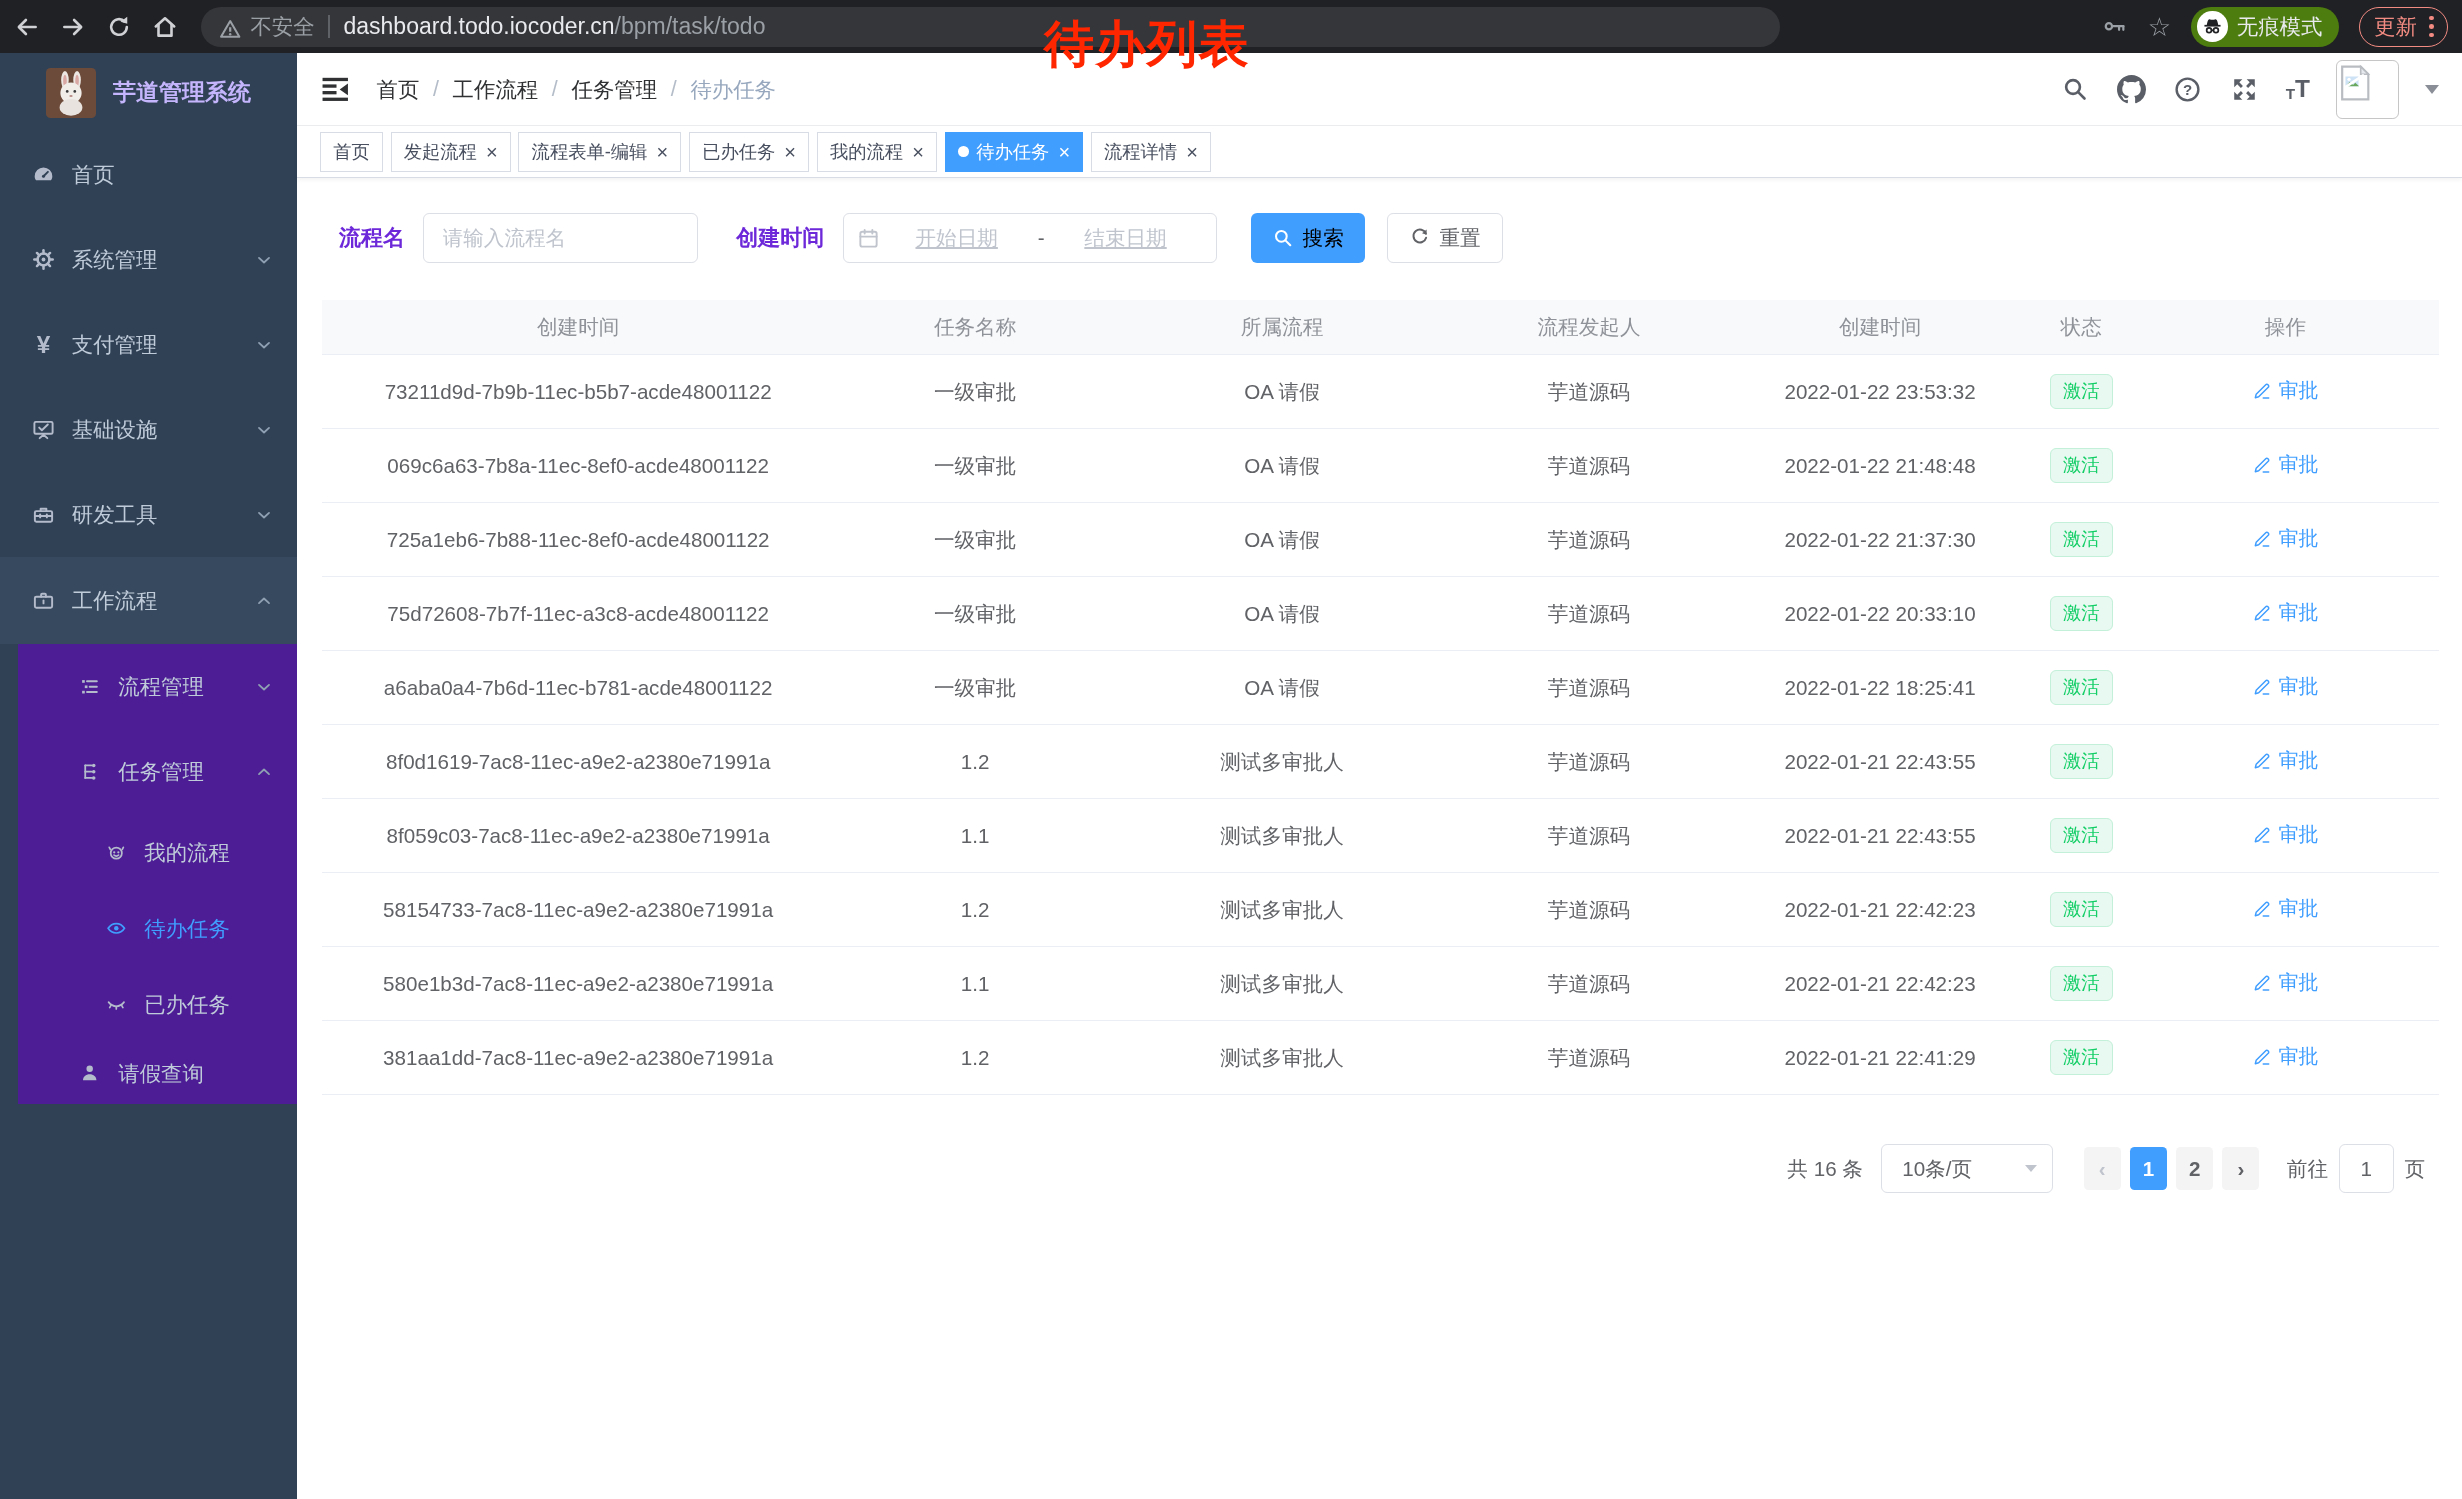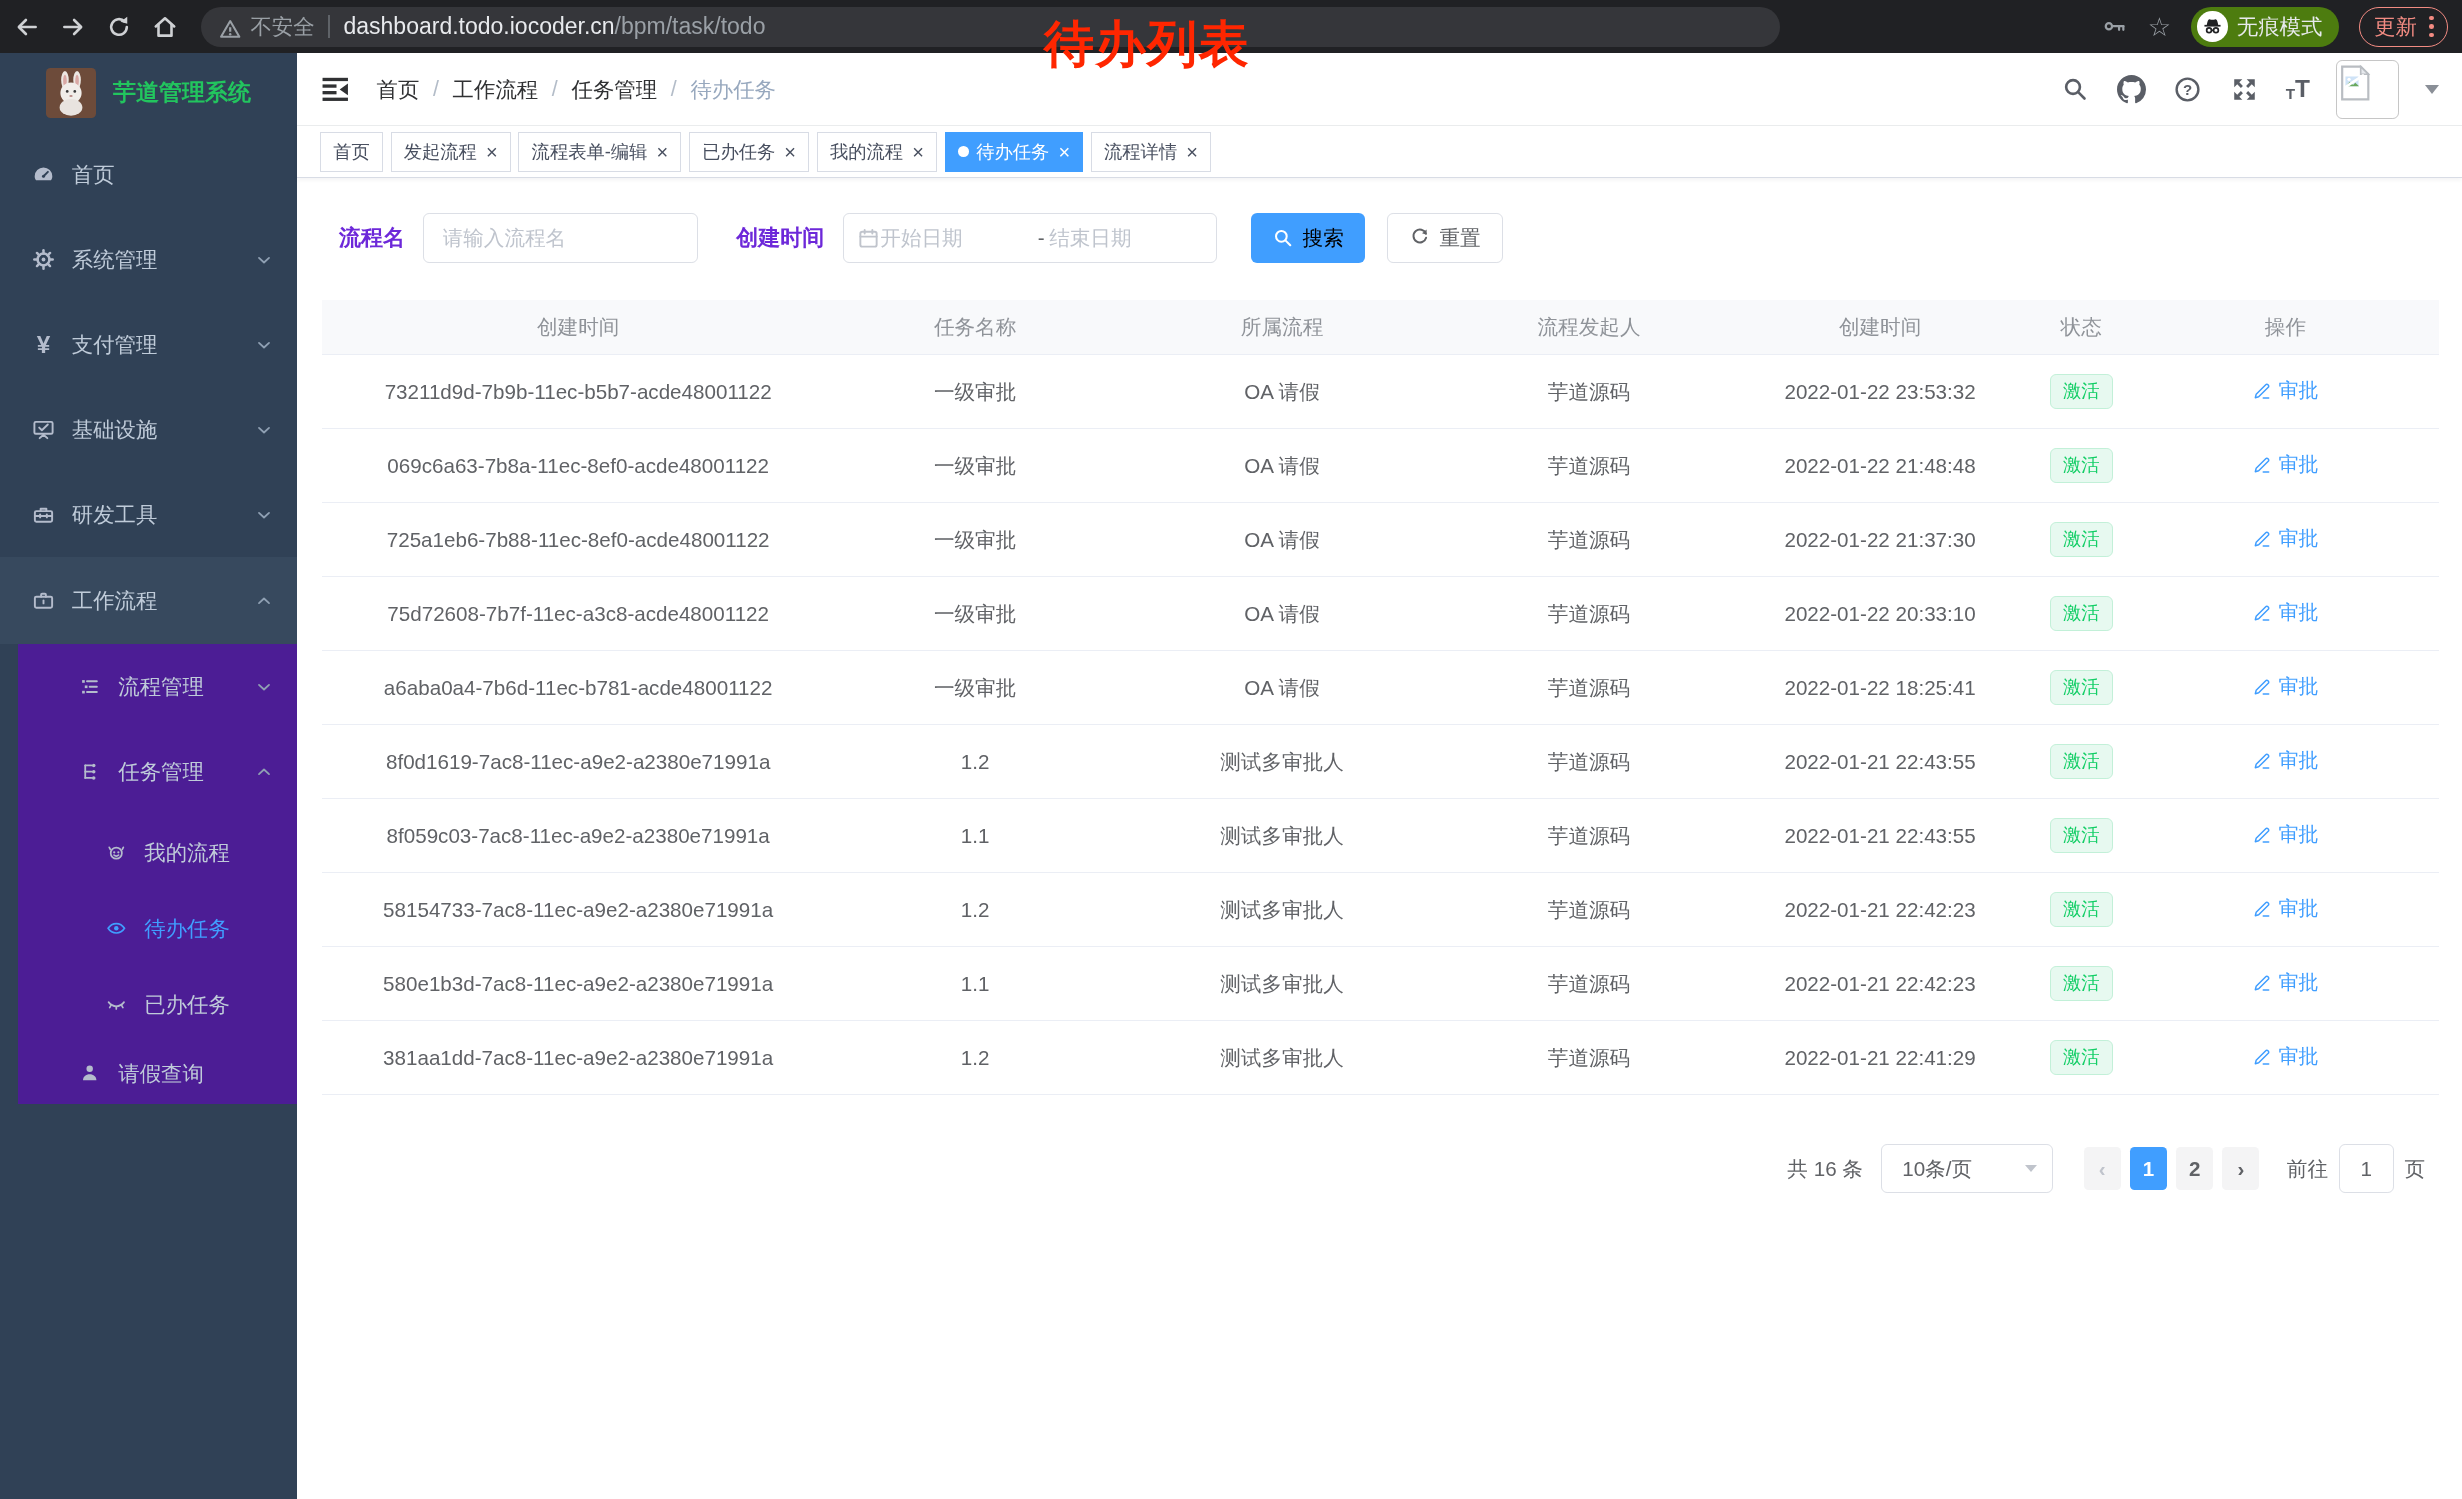--- a/index.html
+++ b/index.html
@@ -26,21 +26,21 @@
   .kebab { color:#f28b82; font-size:23px; letter-spacing:0; line-height:0.55; display:flex; flex-direction:column; gap:3.8px; }
   .kebab i { width:4.6px; height:4.6px; border-radius:50%; background:#f28b82; display:block; }
 
   
   .annotation { position:absolute; left:1044px; top:10.7px; font-size:50px; font-weight:600; color:#ff2600; z-index:50; letter-spacing:1.5px; white-space:nowrap; }
 
   
   .side { position:absolute; left:0; top:53px; width:297px; height:1446px; background:#304156; color:#bfcbd9; }
   .logo-row { height:79px; display:flex; align-items:center; gap:17px; padding-left:46px; }
   .logo-img { width:50px; height:50px; border-radius:4.6px; overflow:hidden; flex:0 0 auto; }
-  .app-title { color:#22c55e; font-size:23px; font-weight:700; white-space:nowrap; }
+  .app-title { color:#c4b5fd; font-size:23px; font-weight:700; white-space:nowrap; }
   .mi { display:flex; align-items:center; height:85px; padding-left:30.5px; position:relative; font-size:21.4px; cursor:pointer; }
   .mic { width:26px; display:flex; align-items:center; justify-content:center; color:#b4bccc; flex:0 0 auto; }
   .mit { margin-left:15.3px; white-space:nowrap; }
   .arr { position:absolute; right:23px; top:50%; transform:translateY(-50%); width:20px; height:20px; color:#8fa0b3; }
   .mi.title-open { height:87px; background:#37495e; }
   .submenu { background:#4c1d95;margin-left:18px; }
   .submenu .mi.l1 { height:85px; padding-left:59px; }
   .submenu .mi.l2 { height:76px; padding-left:85px; }
   .submenu .mi.short { height:62px; }
   .mi.active { color:#409eff; }
@@ -68,21 +68,21 @@
   .tag.active .dot { display:block; }
   .tag .x { font-size:20px; line-height:1; margin-left:1.5px; }
 
   
   .filters { display:flex; align-items:center; margin:35px 23px 0 42px; }
   .f-label { font-size:22px; font-weight:600; color:#6d28d9; margin-right:18.3px; white-space:nowrap; }
   .f-input { width:275px; height:50px; border:1.5px solid #dcdfe6; border-radius:6.1px; padding:0 18.3px; font-size:20.6px; color:#606266; outline:none; font-family:inherit; }
   .f-input::placeholder { color:#bfc4cd; }
   .gap-l { margin-left:38px; }
   .range { width:374px; height:50px; border:1.5px solid #dcdfe6; border-radius:6.1px; display:flex; align-items:center; padding:0 13.7px; color:#bfc4cd; font-size:20.6px; }
-  .range .ph { flex:1; white-space:nowrap; }
+  .range .ph { flex:1; text-align:center; white-space:nowrap;text-decoration:underline; }
   .range .rsep { color:#606266; padding:0 4.6px; }
   .range .cal { width:23px; height:23px; color:#c0c4cc; flex:0 0 auto; }
   .btn { height:50px; display:flex; align-items:center; gap:9.2px; padding:0 21.4px; border-radius:6.1px; font-size:20.6px; cursor:pointer; white-space:nowrap; }
   .btn-primary { background:#409eff; color:#000000; margin-left:34px; }
   .btn-plain { background:#fff; border:1.5px solid #dcdfe6; color:#606266; margin-left:21.4px; }
   .bic { width:21.4px; height:21.4px; display:flex; align-items:center; }
 
   
   .table { margin:37px 23px 0 25px; }
   .thead { display:flex; align-items:center; height:55px; background:#f8f9fb; border-bottom:1.5px solid #ebeef5; color:#8f9399; font-size:20.6px; font-weight:500; }

